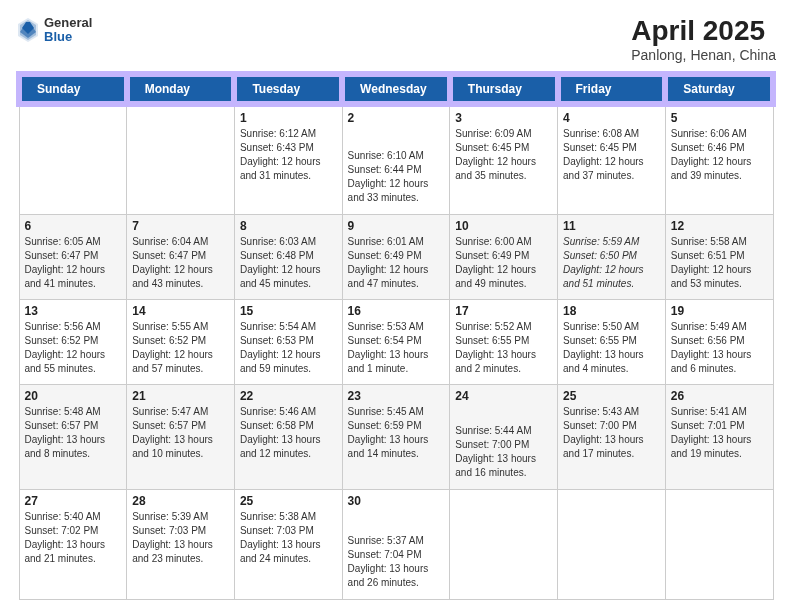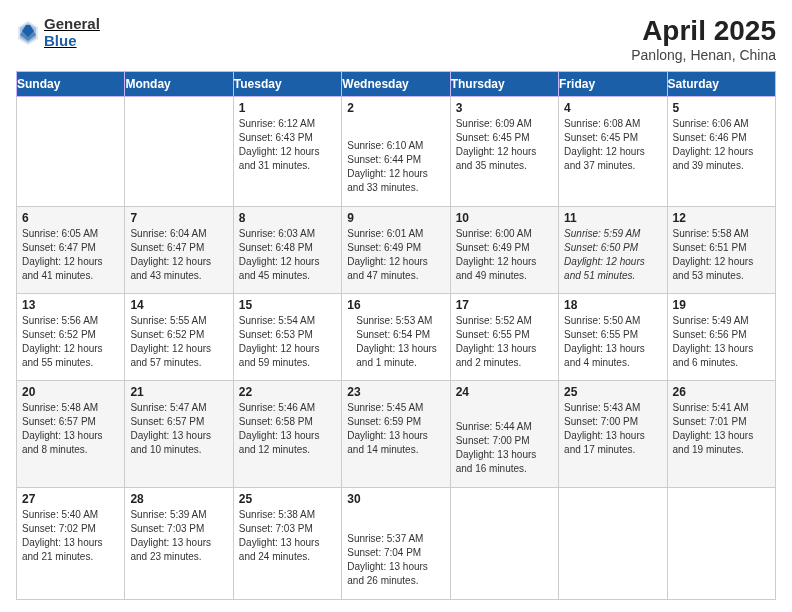--- a/index.html
+++ b/index.html
@@ -24,33 +24,32 @@
       margin-bottom: 8px;
     }
     .logo {
       display: flex;
       align-items: center;
       gap: 4px;
     }
     .logo-text {
       display: flex;
       flex-direction: column;
-      font-size: 15px;
+      font-size: 13px;
       font-weight: bold;
       line-height: 1.1;
-      text-decoration: underline;
     }
     .logo-general { color: #333; }
     .logo-blue { color: #1a5fa8; }
     .logo-icon {
       width: 24px;
       height: 28px;
     }
     .title-block {
-      text-align: right;
+      text-align: left;
     }
     .main-title {
       font-size: 28px;
       font-weight: bold;
       color: #222;
       line-height: 1.1;
     }
     .subtitle {
       font-size: 14px;
       color: #444;
@@ -59,24 +58,24 @@
       flex: 1;
       border: 1px solid #ccc;
       border-collapse: collapse;
       width: 100%;
       table-layout: fixed;
     }
     .calendar th {
       background: #1a5fa8;
       color: #fff;
       text-align: left;
-      padding: 5px 0;
+      padding: 5px 15px;
       font-size: 12px;
       font-weight: bold;
-      border: 1px solid #c4b5fd;
+      border: 6px solid #c4b5fd;
     }
     .calendar td {
       vertical-align: top;
       border: 1px solid #ccc;
       padding: 4px 5px;
       font-size: 9.5px;
       color: #333;
       height: 80px;
     }
     .day-num {
@@ -241,21 +240,21 @@
           </td>
           <td>
             <div class="day-num">15</div>
             <div class="day-info" style="white-space: pre-line;">Sunrise: 5:54 AM
 Sunset: 6:53 PM
 Daylight: 12 hours
 and 59 minutes.</div>
           </td>
           <td>
             <div class="day-num">16</div>
-            <div class="day-info" style="white-space: pre-line; margin-left: 9px;">Sunrise: 5:53 AM
+            <div class="day-info" style="white-space: pre-line;">Sunrise: 5:53 AM
 Sunset: 6:54 PM
 Daylight: 13 hours
 and 1 minute.</div>
           </td>
           <td>
             <div class="day-num">17</div>
             <div class="day-info" style="white-space: pre-line;">Sunrise: 5:52 AM
 Sunset: 6:55 PM
 Daylight: 13 hours
 and 2 minutes.</div>

